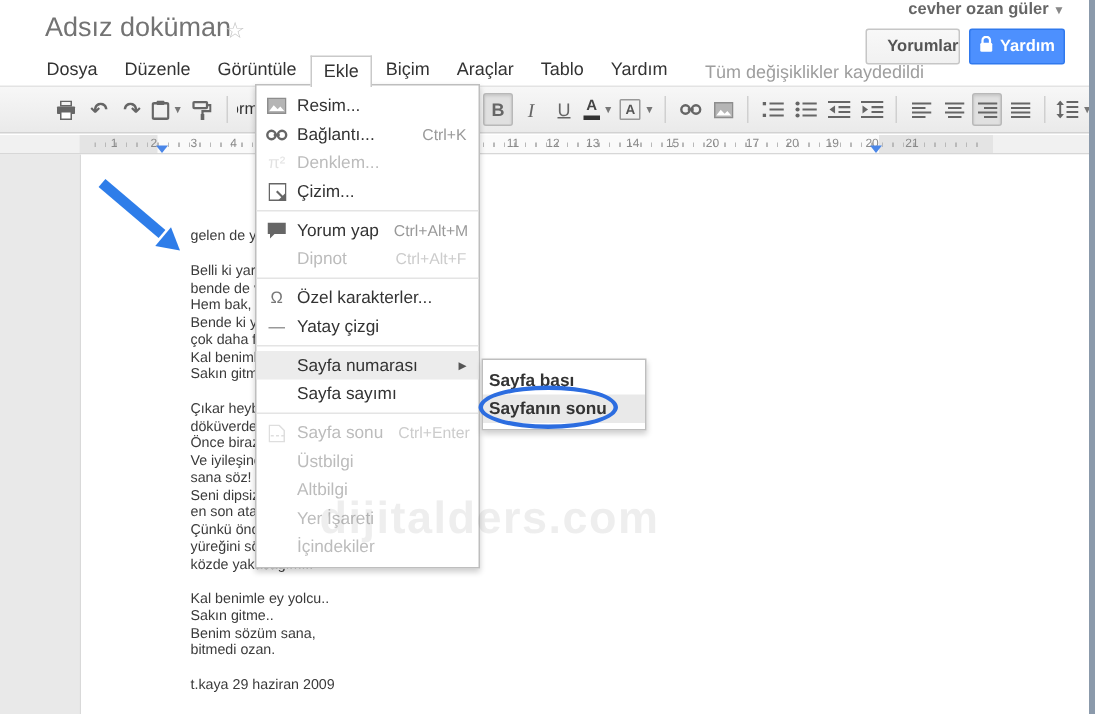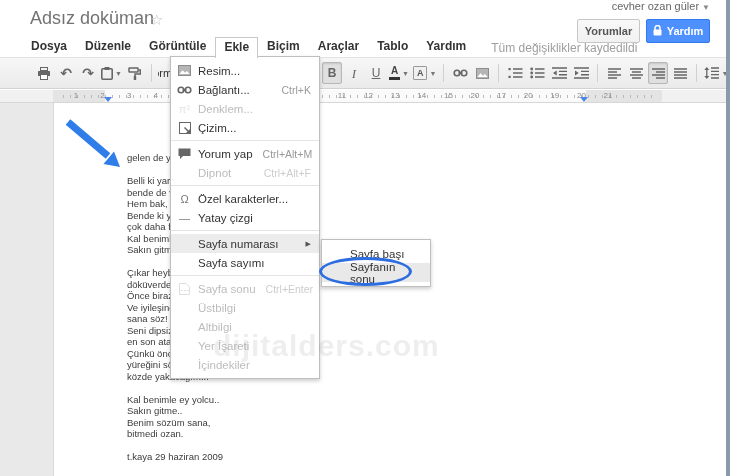--- a/index.html
+++ b/index.html
@@ -2,31 +2,31 @@
 <html><head>
 <meta charset="utf-8">
 <style>
   html,body{margin:0;padding:0;}
   body{width:730px;height:476px;position:relative;overflow:hidden;background:#fff;
        font-family:"Liberation Sans","DejaVu Sans",sans-serif;color:#333;}
   
   .header{position:absolute;top:0;left:0;right:0;height:38px;background:#fff;}
   .doc-title{position:absolute;left:30px;top:8px;font-size:18px;color:#737373;}
   .star{position:absolute;left:150px;top:11px;font-size:15px;color:#c4c4c4;}
-  .user-row{position:absolute;right:20px;top:0;font-size:11px;color:#666;}
+  .user-row{position:absolute;right:20px;top:0;font-size:11px;color:#666;font-weight:bold;}
   .user-caret{font-size:8px;color:#888;margin-left:3px;}
   .btn{position:absolute;top:19px;height:24px;border-radius:2px;font-size:11px;font-weight:bold;
        display:flex;align-items:center;justify-content:center;box-sizing:border-box;cursor:default;}
   .btn-comments{left:577px;width:63px;background:linear-gradient(#f8f8f8,#f1f1f1);
-       border:1px solid #c6c6c6;color:#555;}
+       border:1px solid #c6c6c6;color:#555;justify-content:flex-end;}
   .btn-share{left:646px;width:64px;background:#4d90fe;border:1px solid #3079ed;color:#fff;gap:5px;}
   
   .menubar{position:absolute;top:38px;left:0;right:0;height:19px;display:flex;align-items:center;
        padding-left:22px;font-size:12px;}
-  .mb-item{padding:2px 9px 3px 9px;color:#333;font-weight:bold;}
+  .mb-item{padding:2px 9px 3px 9px;color:#333;}
   .mb-item.open{background:#fff;border:1px solid #c9c9c9;border-bottom:none;padding:2px 8px 4px 8px;
        position:relative;z-index:22;}
   .save-status{margin-left:16px;color:#9e9e9e;font-size:12px;}
   
   .toolbar{position:absolute;top:57px;left:0;right:0;height:32px;box-sizing:border-box;
        background:linear-gradient(#f7f7f7,#eaeaea);border-top:1px solid #e3e3e3;border-bottom:1px solid #d2d2d2;}
   .tb-group{position:absolute;top:4px;display:flex;align-items:center;gap:2px;}
   .tb-left{left:34px;}
   .tb-right{left:322px;}
   .tb-btn{min-width:20px;height:22px;display:flex;align-items:center;justify-content:center;
@@ -74,21 +74,21 @@
   .menu-item.hover{background:#ececec;}
   .menu-item.disabled{color:#bcbcbc;}
   .menu-item.disabled .menu-shortcut{color:#ccc;}
   .menu-icon{width:27px;flex:none;display:flex;align-items:center;justify-content:center;
        color:#777;font-size:11px;}
   .menu-item.disabled .menu-icon{color:#ccc;opacity:.55;}
   .menu-label{flex:1;white-space:nowrap;}
   .menu-shortcut{color:#999;font-size:10.5px;margin-left:10px;}
   .submenu-arrow{font-size:7px;color:#555;}
   .menu-sep{height:1px;background:#e4e4e4;margin:3px 0;}
-  .submenu .menu-item{padding-left:28px;height:19px;}
+  .submenu .menu-item{padding-left:4px;height:19px;font-weight:bold;}
   .submenu .menu-item.hl{background:#e9e9e9;}
   
   .annot-ellipse{position:absolute;left:319px;top:257px;width:87px;height:23px;
        border:3px solid #2c6de0;border-radius:50%;z-index:40;pointer-events:none;}
   .annot-arrow{position:absolute;left:58px;top:115px;z-index:6;pointer-events:none;}
   .scrollbar{position:absolute;right:0;top:0;width:4px;height:100%;background:#8b9aab;z-index:60;}
 </style>
 </head>
 <body>
 

